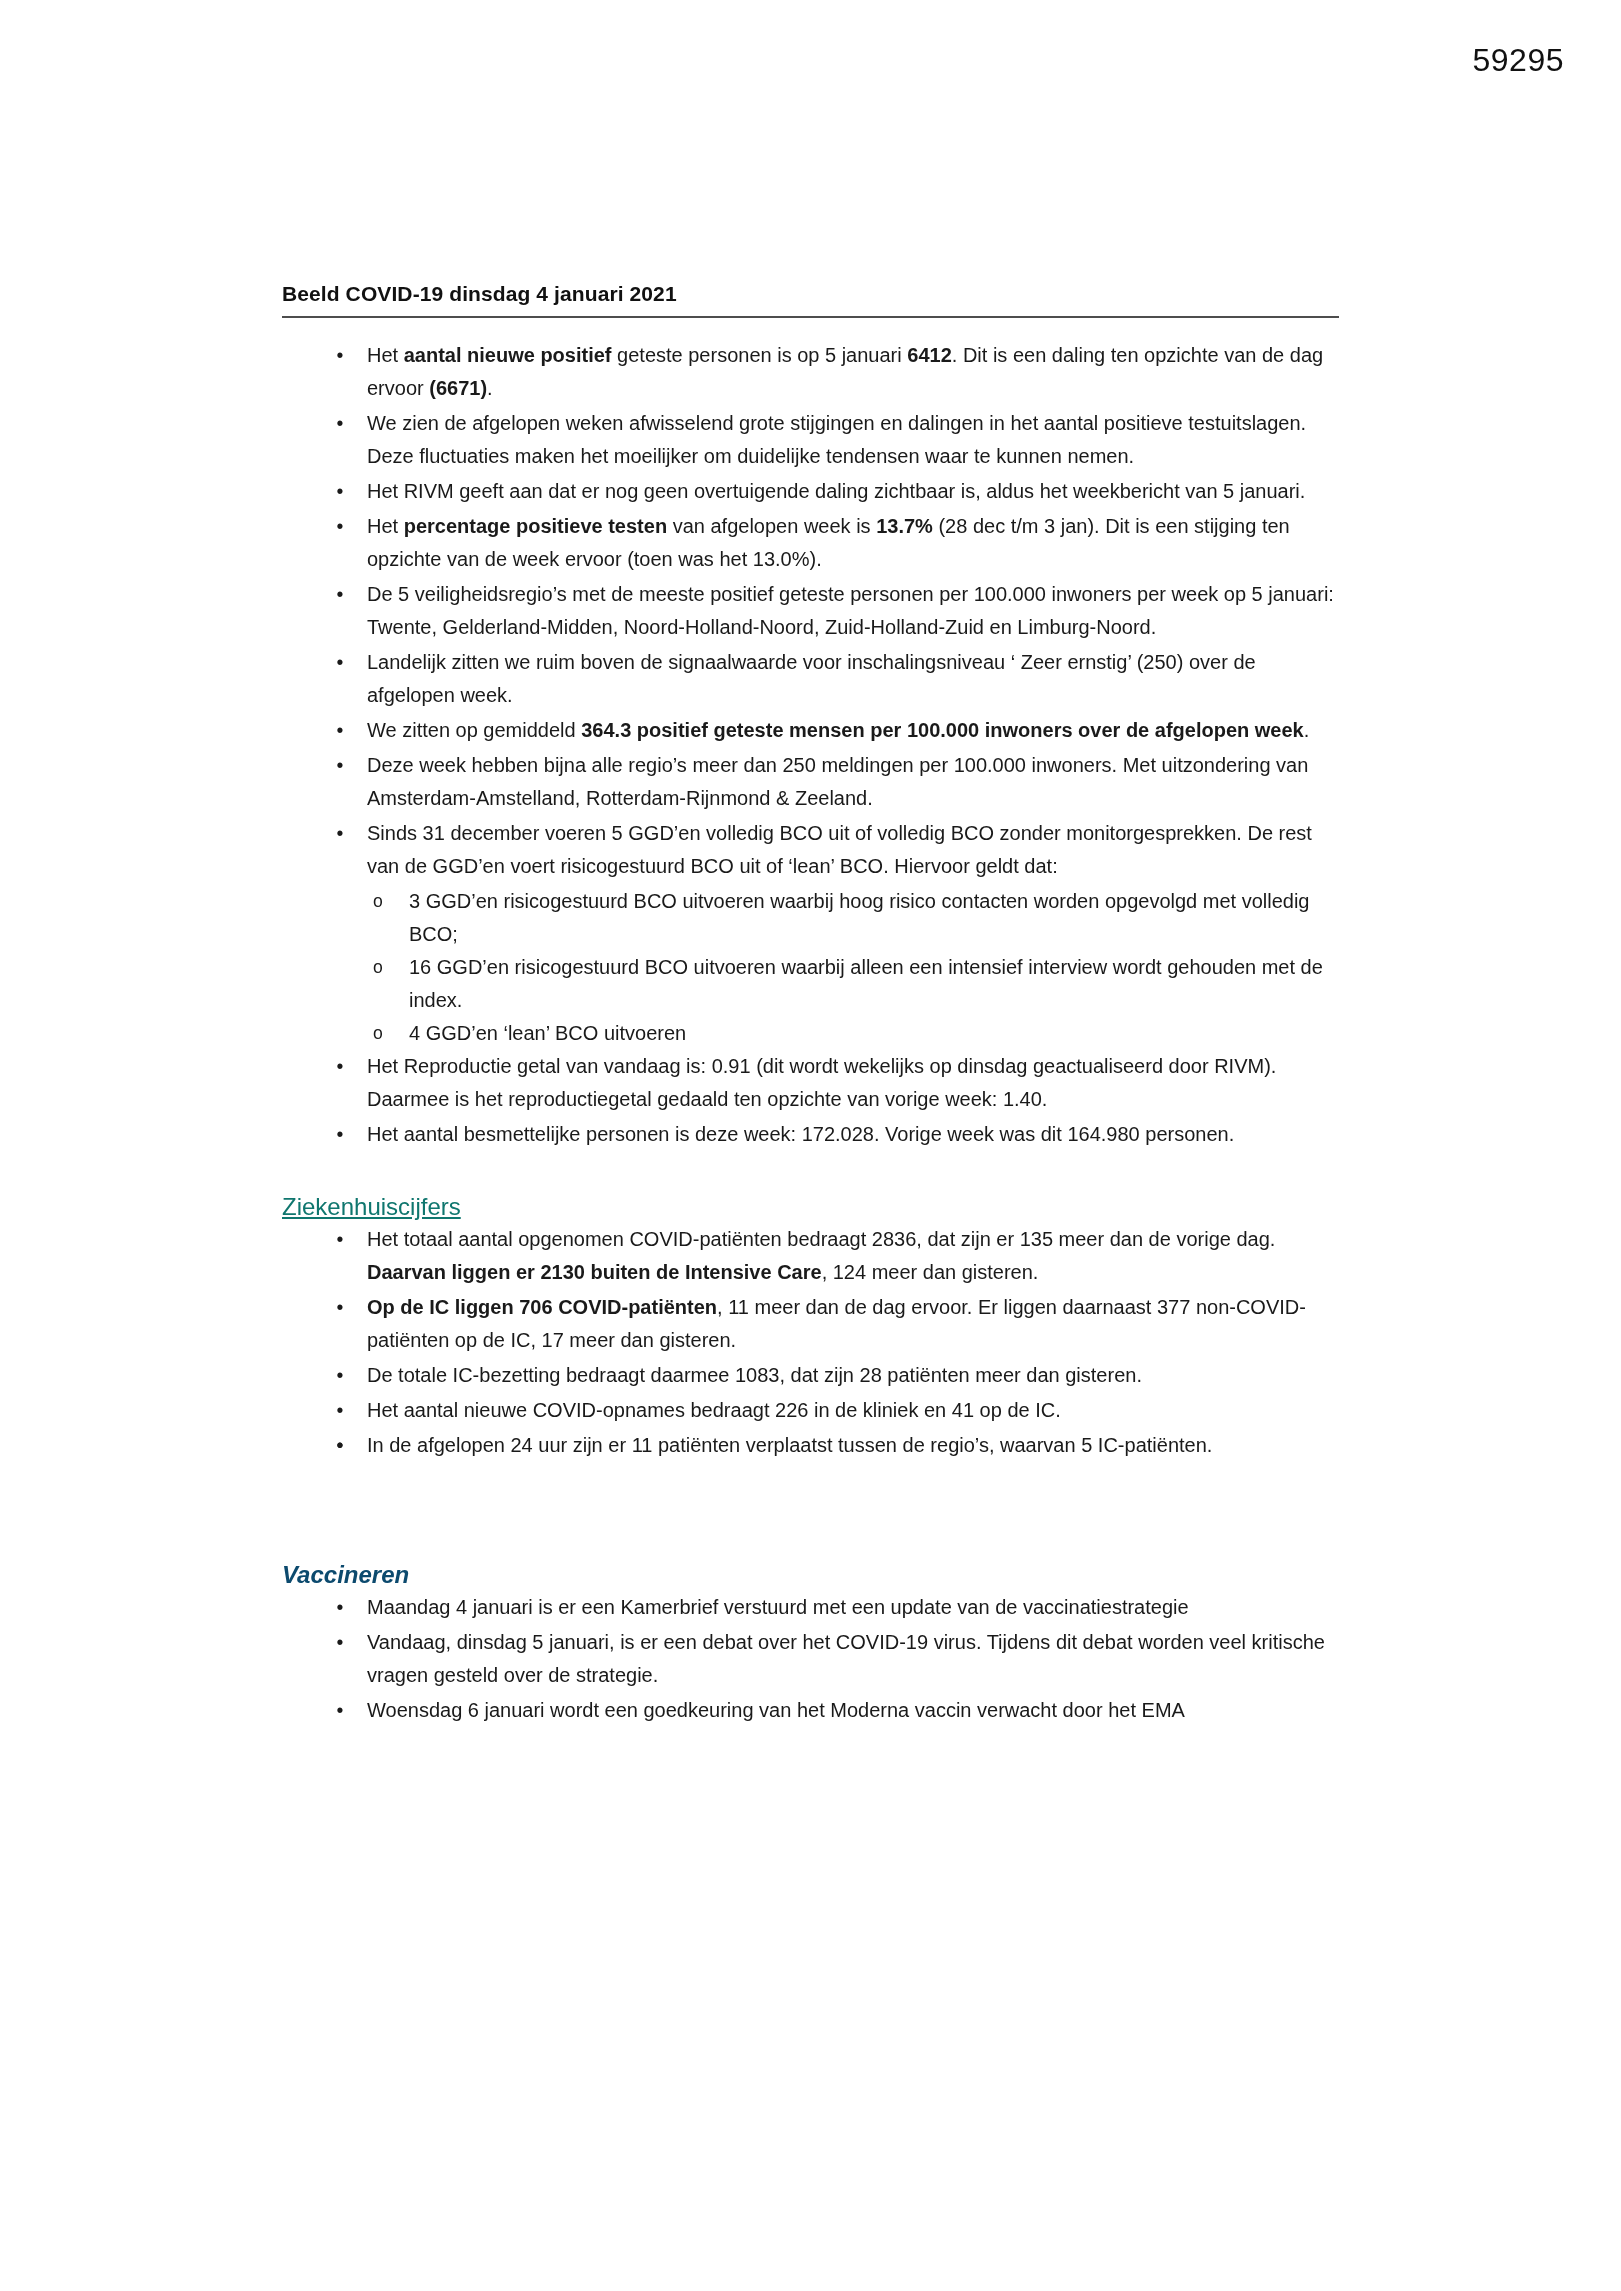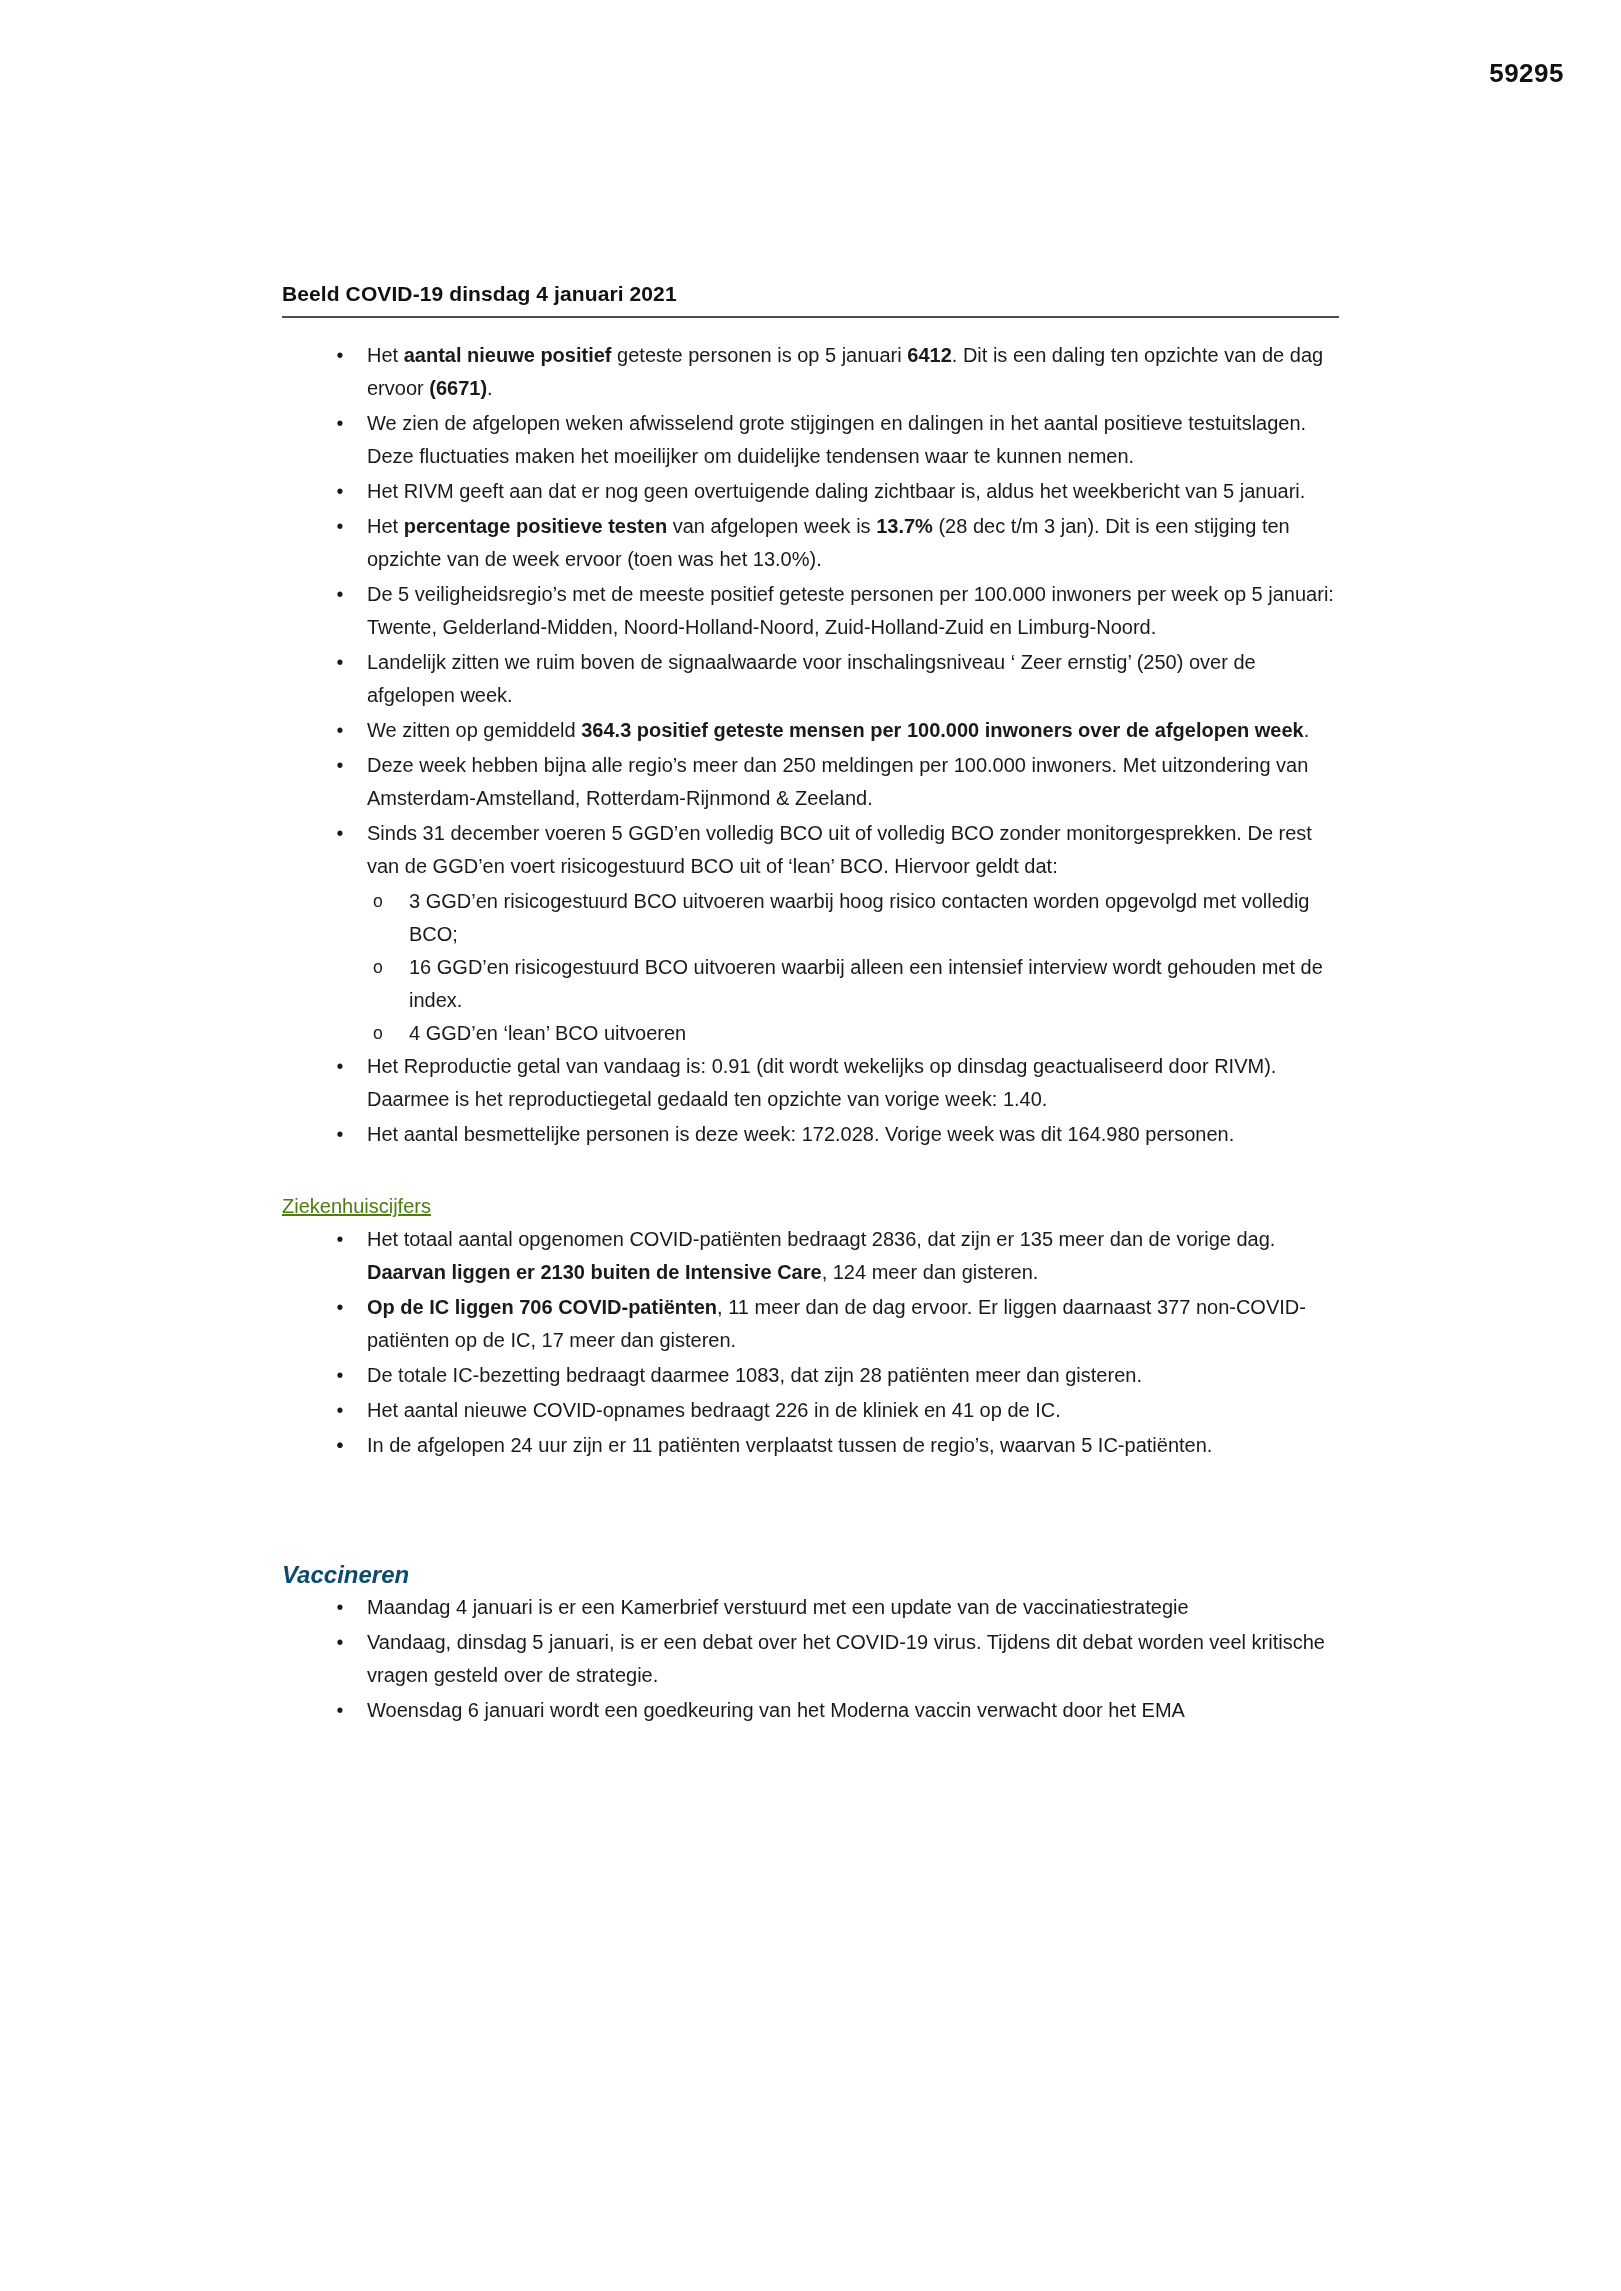--- a/index.html
+++ b/index.html
@@ -19,24 +19,24 @@
   .page {
     position: relative;
     width: 1621px;
     height: 2292px;
     box-sizing: border-box;
   }
 
   
   .stamp {
     position: absolute;
-    top: 58px;
+    top: 42px;
     right: 57px;
-    font-size: 26px;
-    font-weight: 700;
+    font-size: 32px;
+    font-weight: 400;
     letter-spacing: 0.5px;
     color: #111;
   }
 
   .body-col {
     position: absolute;
     left: 282px;
     top: 282px;
     width: 1057px;
   }
@@ -100,24 +100,24 @@
 
   ul.lvl2 > li > .bullet-o {
     position: absolute;
     left: 0;
     top: 0;
     font-size: 17.6px;
     line-height: 33px;
   }
 
   .section-head {
-    font-size: 20px;
+    font-size: 24px;
     line-height: 33px;
     text-decoration: underline;
-    color: #4d7c0f;
+    color: #0f766e;
     margin: 0;
   }
 
   .sub-head {
     font-size: 24px;
     line-height: 33px;
     font-weight: bold;
     font-style: italic;
     color: #0c4a6e;
     margin: 0;

